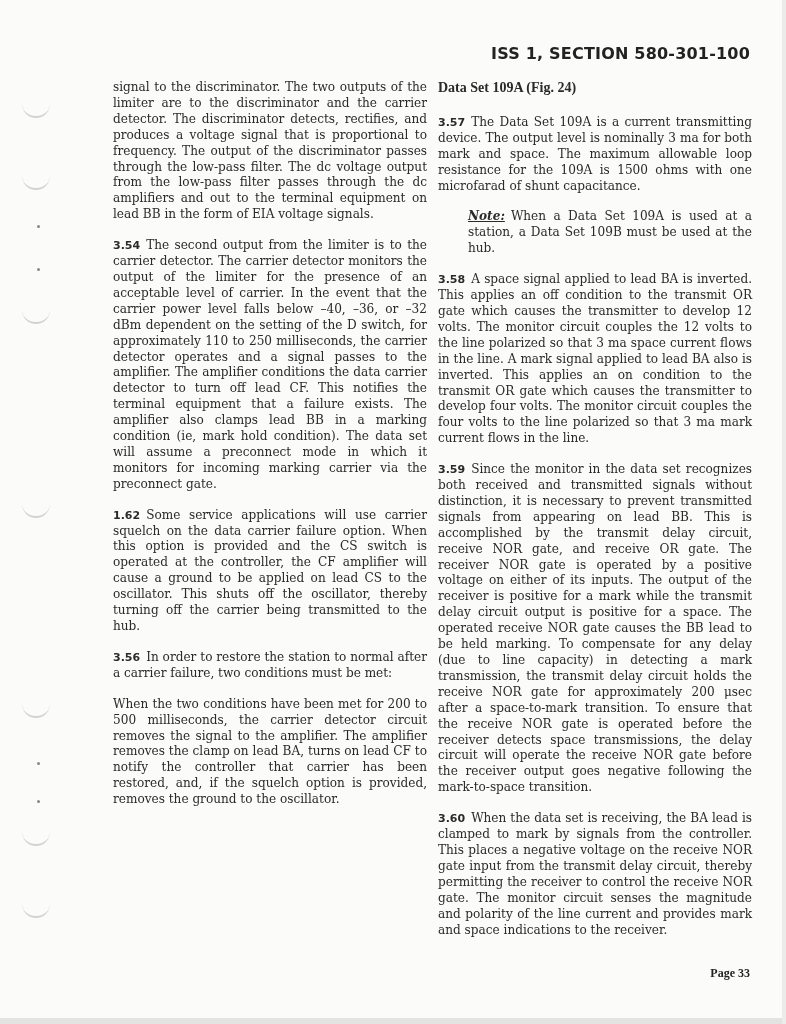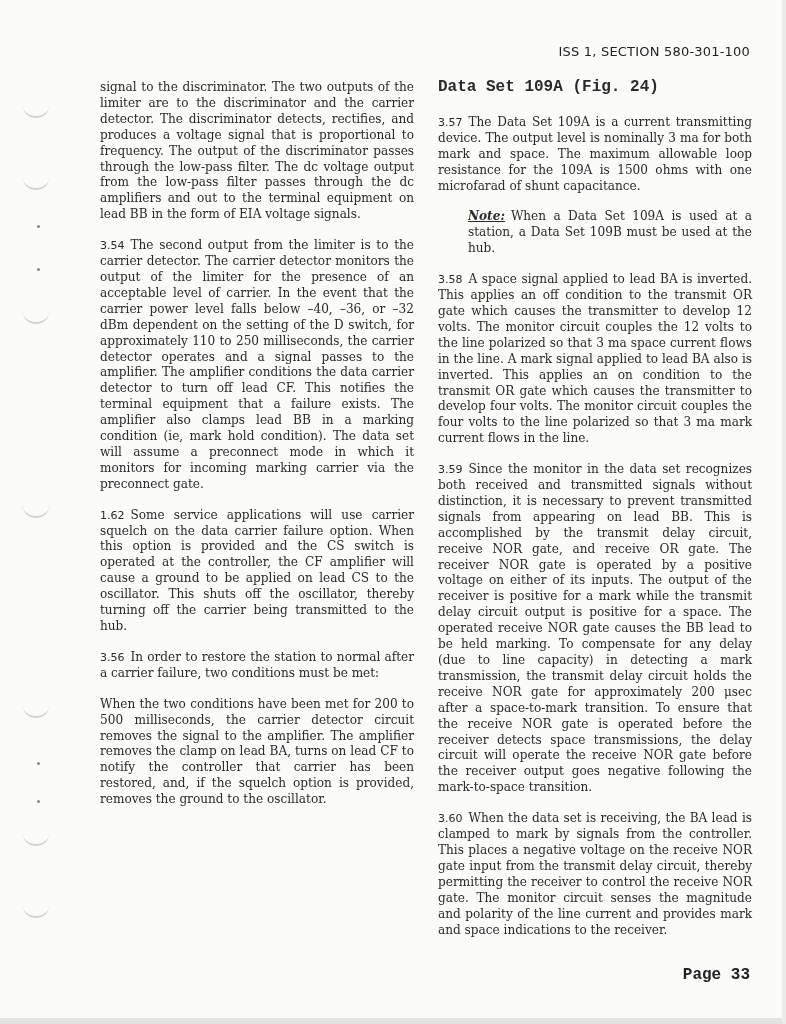--- a/index.html
+++ b/index.html
@@ -7,46 +7,46 @@
       width: 786px; height: 1024px;
       background: #fbfbfa;
       position: relative;
       overflow: hidden;
       font-family: "DejaVu Serif", "Liberation Serif", serif;
       color: #2a2a2a;
     }
     .page-header {
       position: absolute; top: 44px; right: 36px;
       font-family: "DejaVu Sans", "Liberation Sans", sans-serif;
-      font-weight: normal; font-size: 13px; letter-spacing: 0.2px; color: #222;
+      font-weight: bold; font-size: 16px; letter-spacing: 0.2px; color: #222;
     }
     .col {
       position: absolute; top: 80px; width: 314px;
       font-size: 12.1px; line-height: 15.9px;
       text-align: justify;
     }
-    .col.left { left: 100px; }
+    .col.left { left: 113px; }
     .col.right { left: 438px; }
     .para { margin: 0 0 15px 0; text-indent: 0; }
     .para .num {
       font-family: "DejaVu Sans", "Liberation Sans", sans-serif;
-      font-weight: normal; font-size: 11px; margin-right: 6px;
+      font-weight: bold; font-size: 11px; margin-right: 6px;
     }
     .section-head {
-      font-family: Liberation Mono, monospace;
-      font-weight: bold; font-size: 16px; margin: 0 0 19px 0;
+      font-family: Liberation Serif, serif;
+      font-weight: bold; font-size: 14px; margin: 0 0 19px 0;
     }
     .note { margin: 0 0 15px 30px; }
     .note .label { font-style: italic; font-weight: bold; margin-right: 6px; text-decoration: underline; }
     .sub { margin: 0 0 15px 16px; }
     .sub .letter { margin-right: 8px; }
     .page-footer {
       position: absolute; top: 966px; right: 36px;
-      font-family: Liberation Mono, monospace;
-      font-weight: bold; font-size: 16px; color: #222;
+      font-family: Liberation Serif, serif;
+      font-weight: bold; font-size: 12px; color: #222;
     }
     .holes { position: absolute; left: 0; top: 0; width: 60px; height: 1024px; }
     .hole {
       position: absolute; left: 22px; width: 28px; height: 16px;
       border-bottom: 2px solid #c8c8c8; border-radius: 0 0 14px 14px;
       opacity: 0.8;
     }
     .dot { position: absolute; left: 37px; width: 3px; height: 3px; background: #888; border-radius: 50%; }
     .bottom-edge { position: absolute; left: 0; bottom: 0; width: 786px; height: 6px; background: #e3e3e1; }
     .right-edge { position: absolute; right: 0; top: 0; width: 4px; height: 1024px; background: #ececea; }

